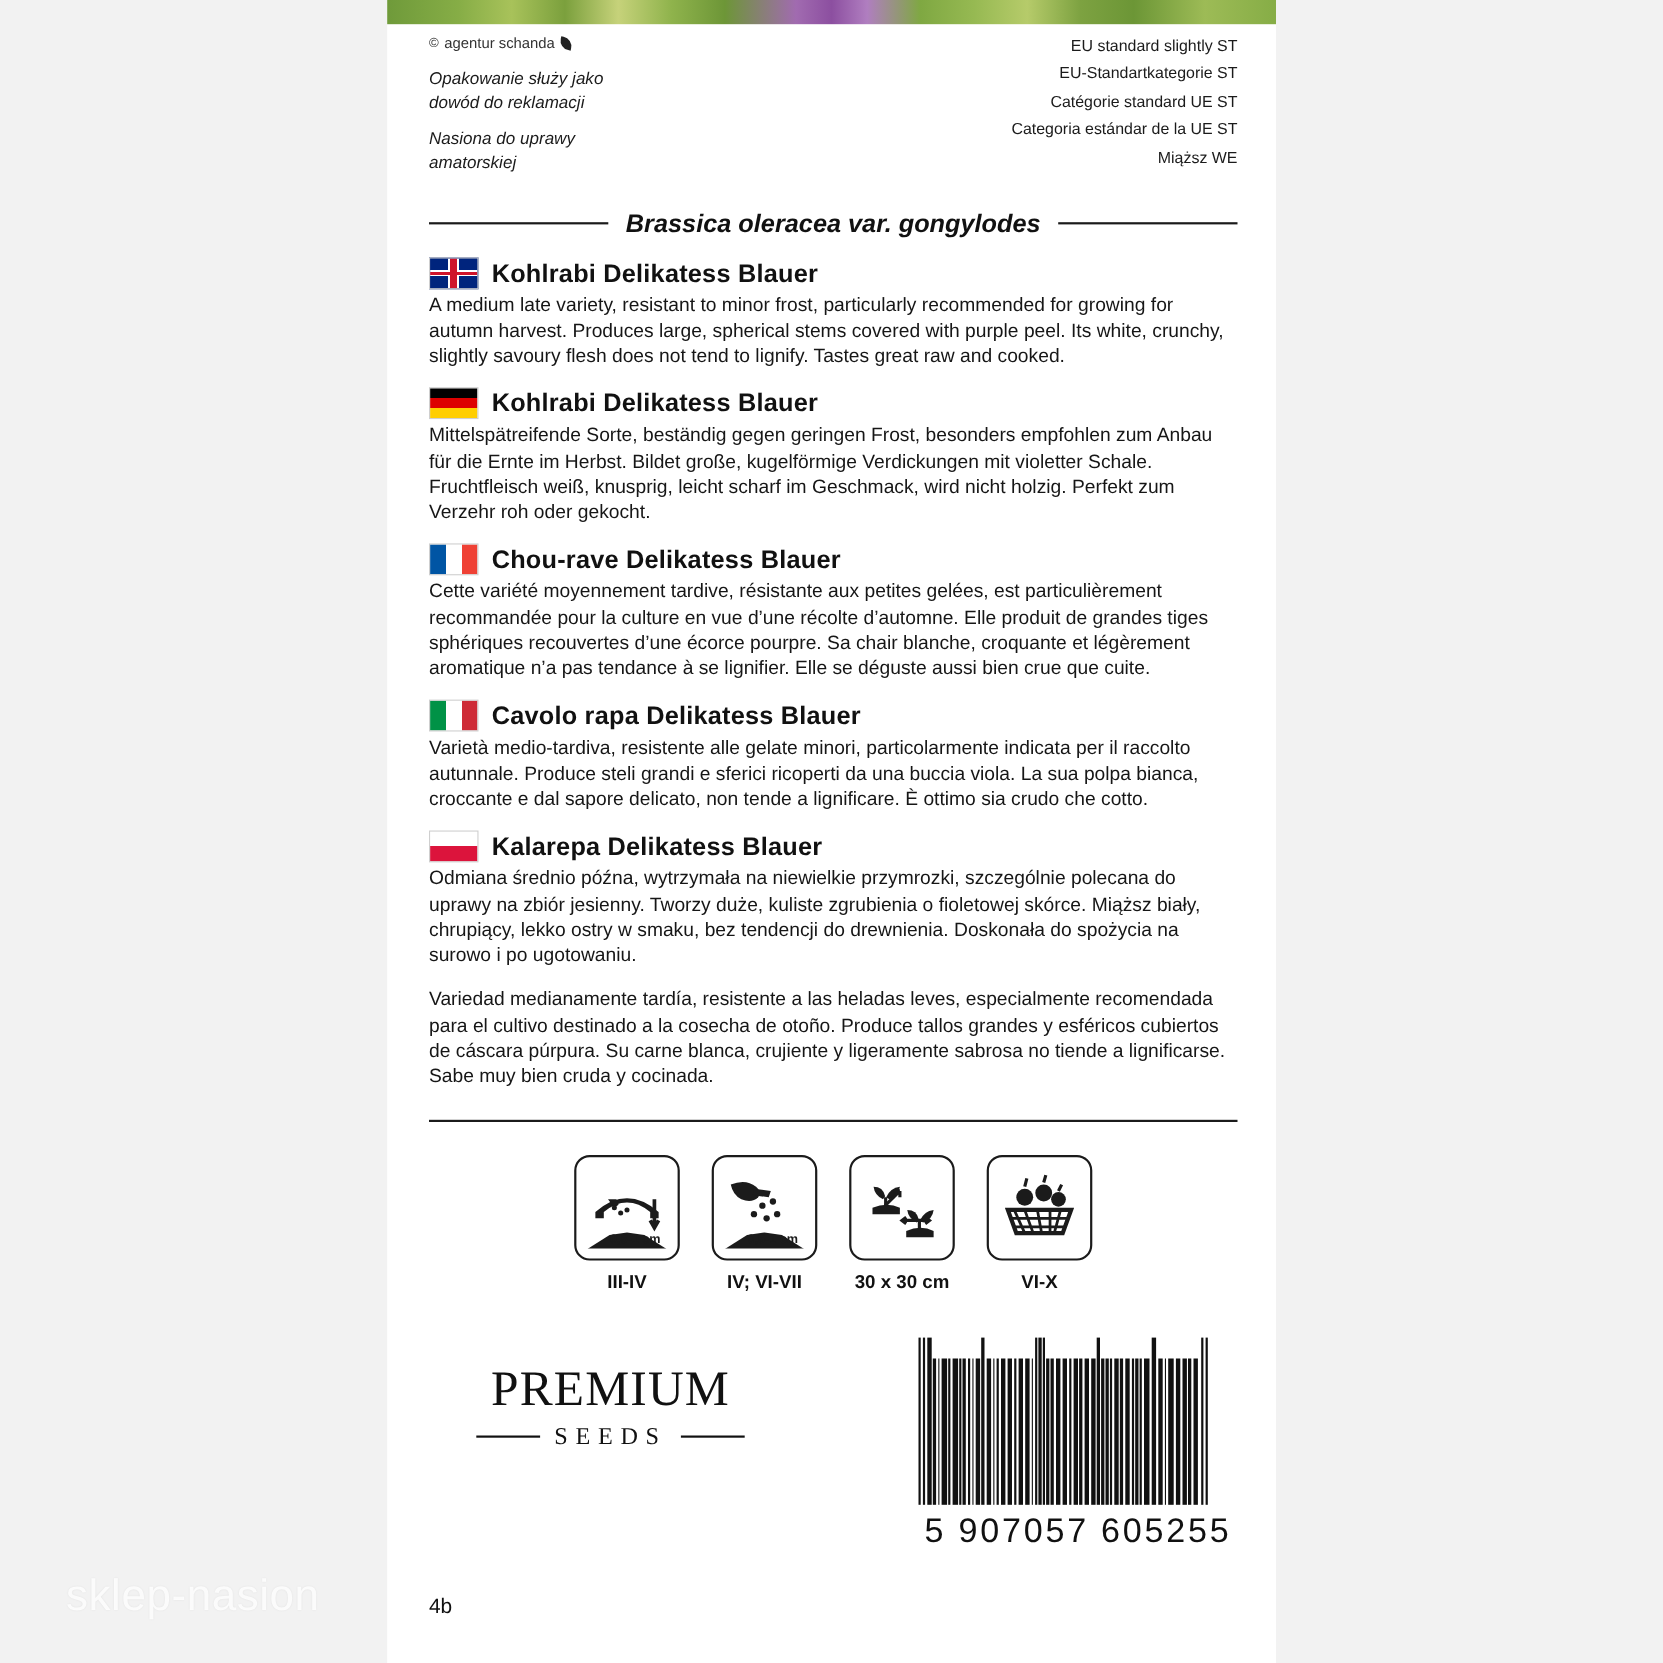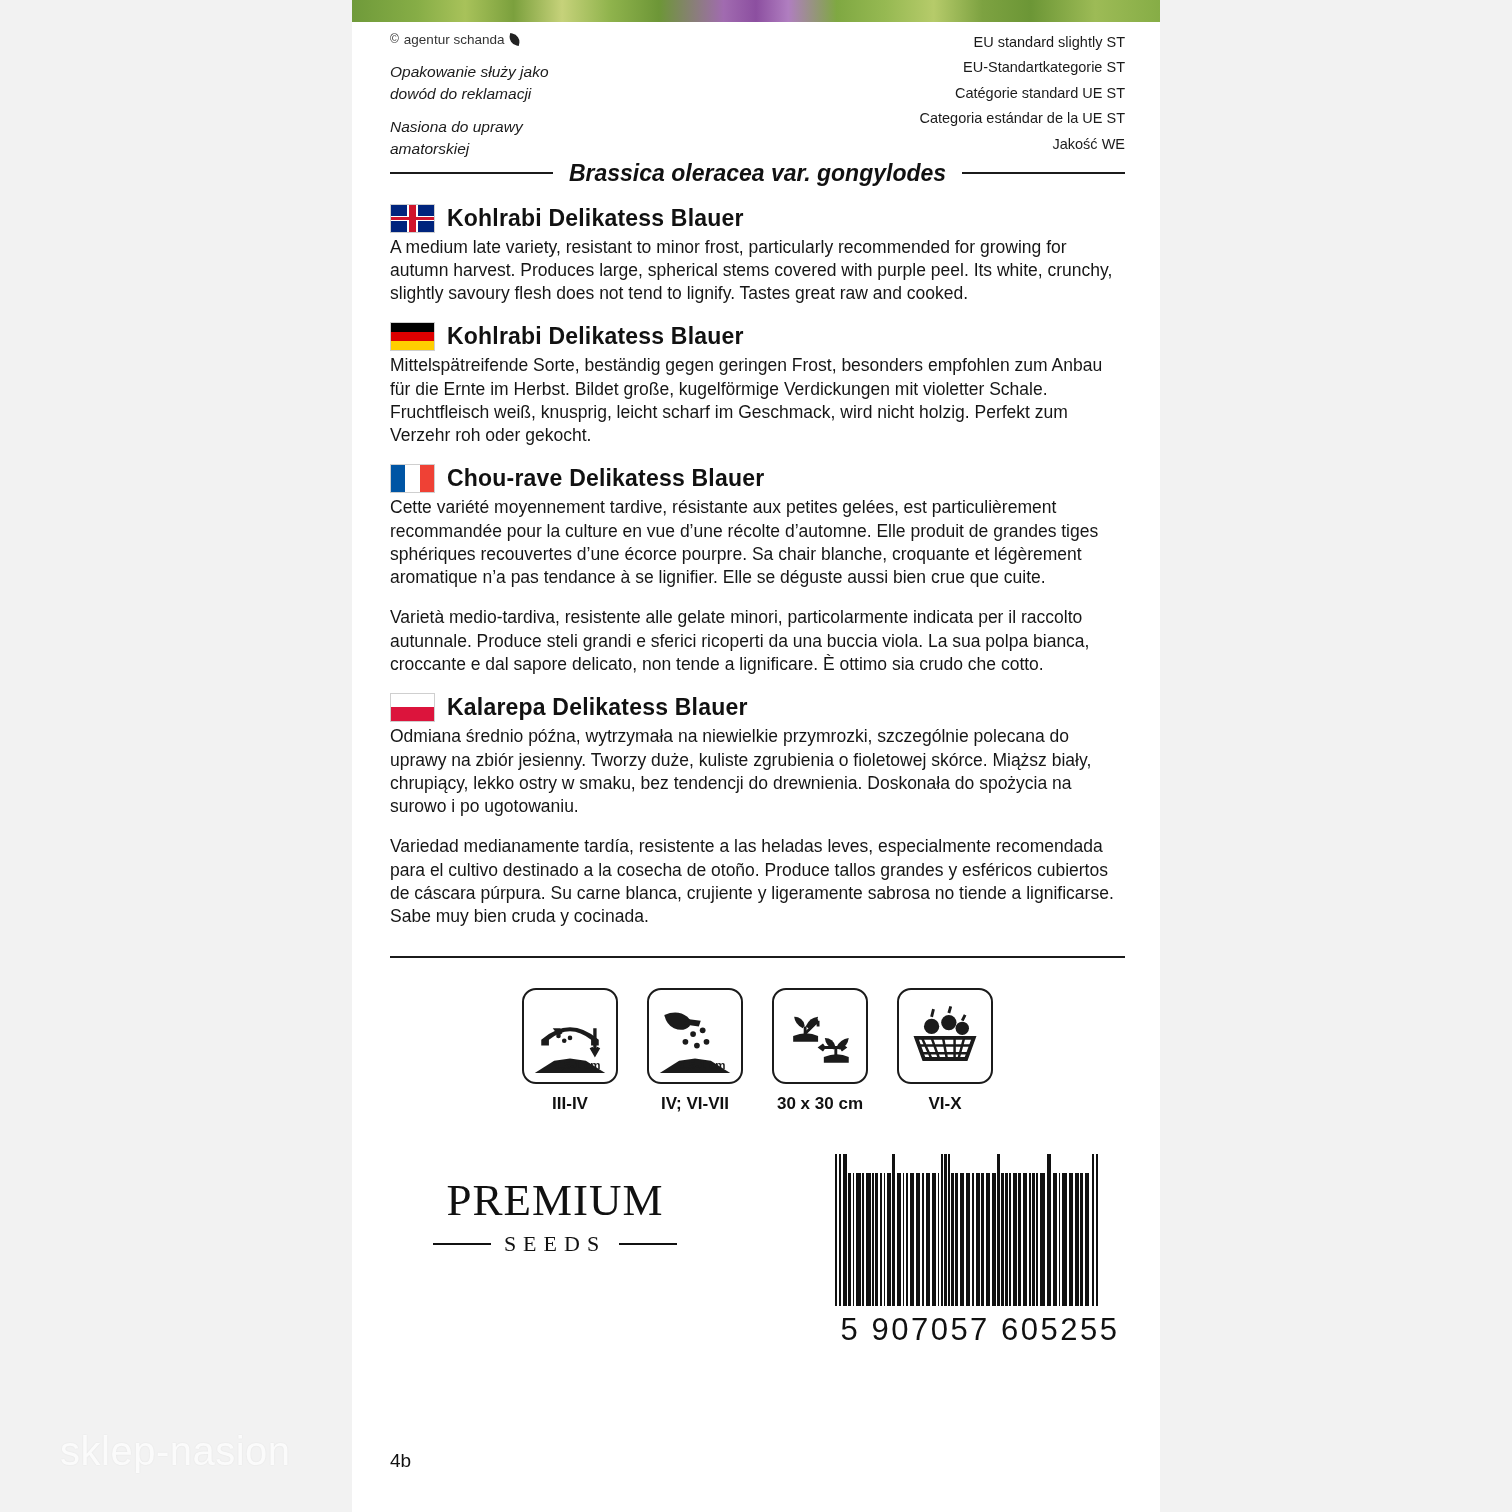--- a/index.html
+++ b/index.html
@@ -90,20 +90,21 @@
   .hdr-right {
     text-align: right;
     font-size: 14.5px;
     color: #1b1b1b;
     line-height: 1.75;
   }
   
   .latin-row {
     display: flex;
     align-items: center;
+    margin-top: 30px;
     margin-bottom: 4px;
   }
   .latin-row .rule {
     flex: 1;
     height: 2px;
     background: #1b1b1b;
   }
   .latin-name {
     font-style: italic;
     font-weight: bold;
@@ -326,21 +327,21 @@
           <div class="ital">dowód do reklamacji</div>
           <div class="gap"></div>
           <div class="ital">Nasiona do uprawy</div>
           <div class="ital">amatorskiej</div>
         </div>
         <div class="hdr-right">
           <div>EU standard slightly ST</div>
           <div>EU-Standartkategorie ST</div>
           <div>Catégorie standard UE ST</div>
           <div>Categoria estándar de la UE ST</div>
-          <div>Jakość WE</div>
+          <div>Miąższ WE</div>
         </div>
       </div>
 
       <div class="latin-row">
         <div class="rule"></div>
         <div class="latin-name">Brassica oleracea var. gongylodes</div>
         <div class="rule"></div>
       </div>
 
       <div class="lang">
@@ -361,20 +362,24 @@
 
       <div class="lang">
         <div class="lang-head">
           <span class="flag flag-fr"></span>
           <span class="lang-title">Chou-rave Delikatess Blauer</span>
         </div>
         <div class="lang-body">Cette variété moyennement tardive, résistante aux petites gelées, est particulièrement recommandée pour la culture en vue d’une récolte d’automne. Elle produit de grandes tiges sphériques recouvertes d’une écorce pourpre. Sa chair blanche, croquante et légèrement aromatique n’a pas tendance à se lignifier. Elle se déguste aussi bien crue que cuite.</div>
       </div>
 
       <div class="lang">
+        <div class="lang-head">
+          <span class="flag flag-it"></span>
+          <span class="lang-title">Cavolo rapa Delikatess Blauer</span>
+        </div>
         <div class="lang-body">Varietà medio-tardiva, resistente alle gelate minori, particolarmente indicata per il raccolto autunnale. Produce steli grandi e sferici ricoperti da una buccia viola. La sua polpa bianca, croccante e dal sapore delicato, non tende a lignificare. È ottimo sia crudo che cotto.</div>
       </div>
 
       <div class="lang">
         <div class="lang-head">
           <span class="flag flag-pl"></span>
           <span class="lang-title">Kalarepa Delikatess Blauer</span>
         </div>
         <div class="lang-body">Odmiana średnio późna, wytrzymała na niewielkie przymrozki, szczególnie polecana do uprawy na zbiór jesienny. Tworzy duże, kuliste zgrubienia o fioletowej skórce. Miąższ biały, chrupiący, lekko ostry w smaku, bez tendencji do drewnienia. Doskonała do spożycia na surowo i po ugotowaniu.</div>
       </div>

